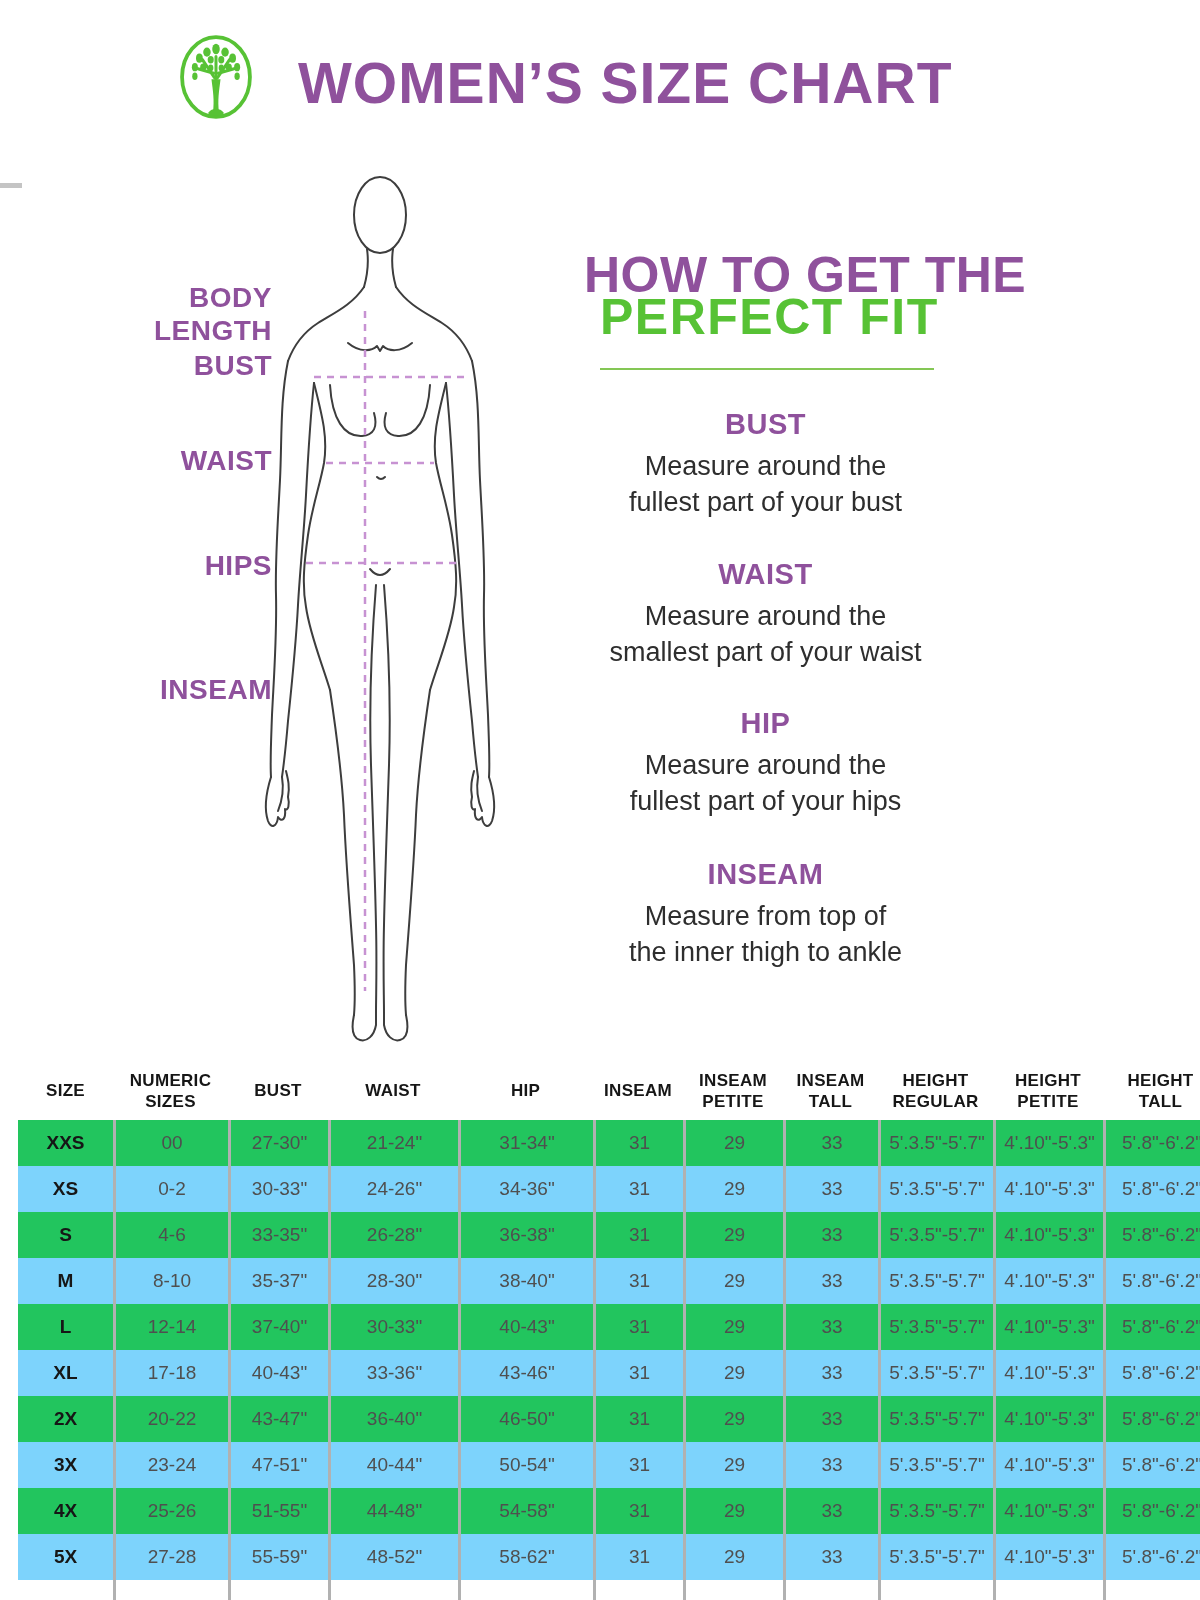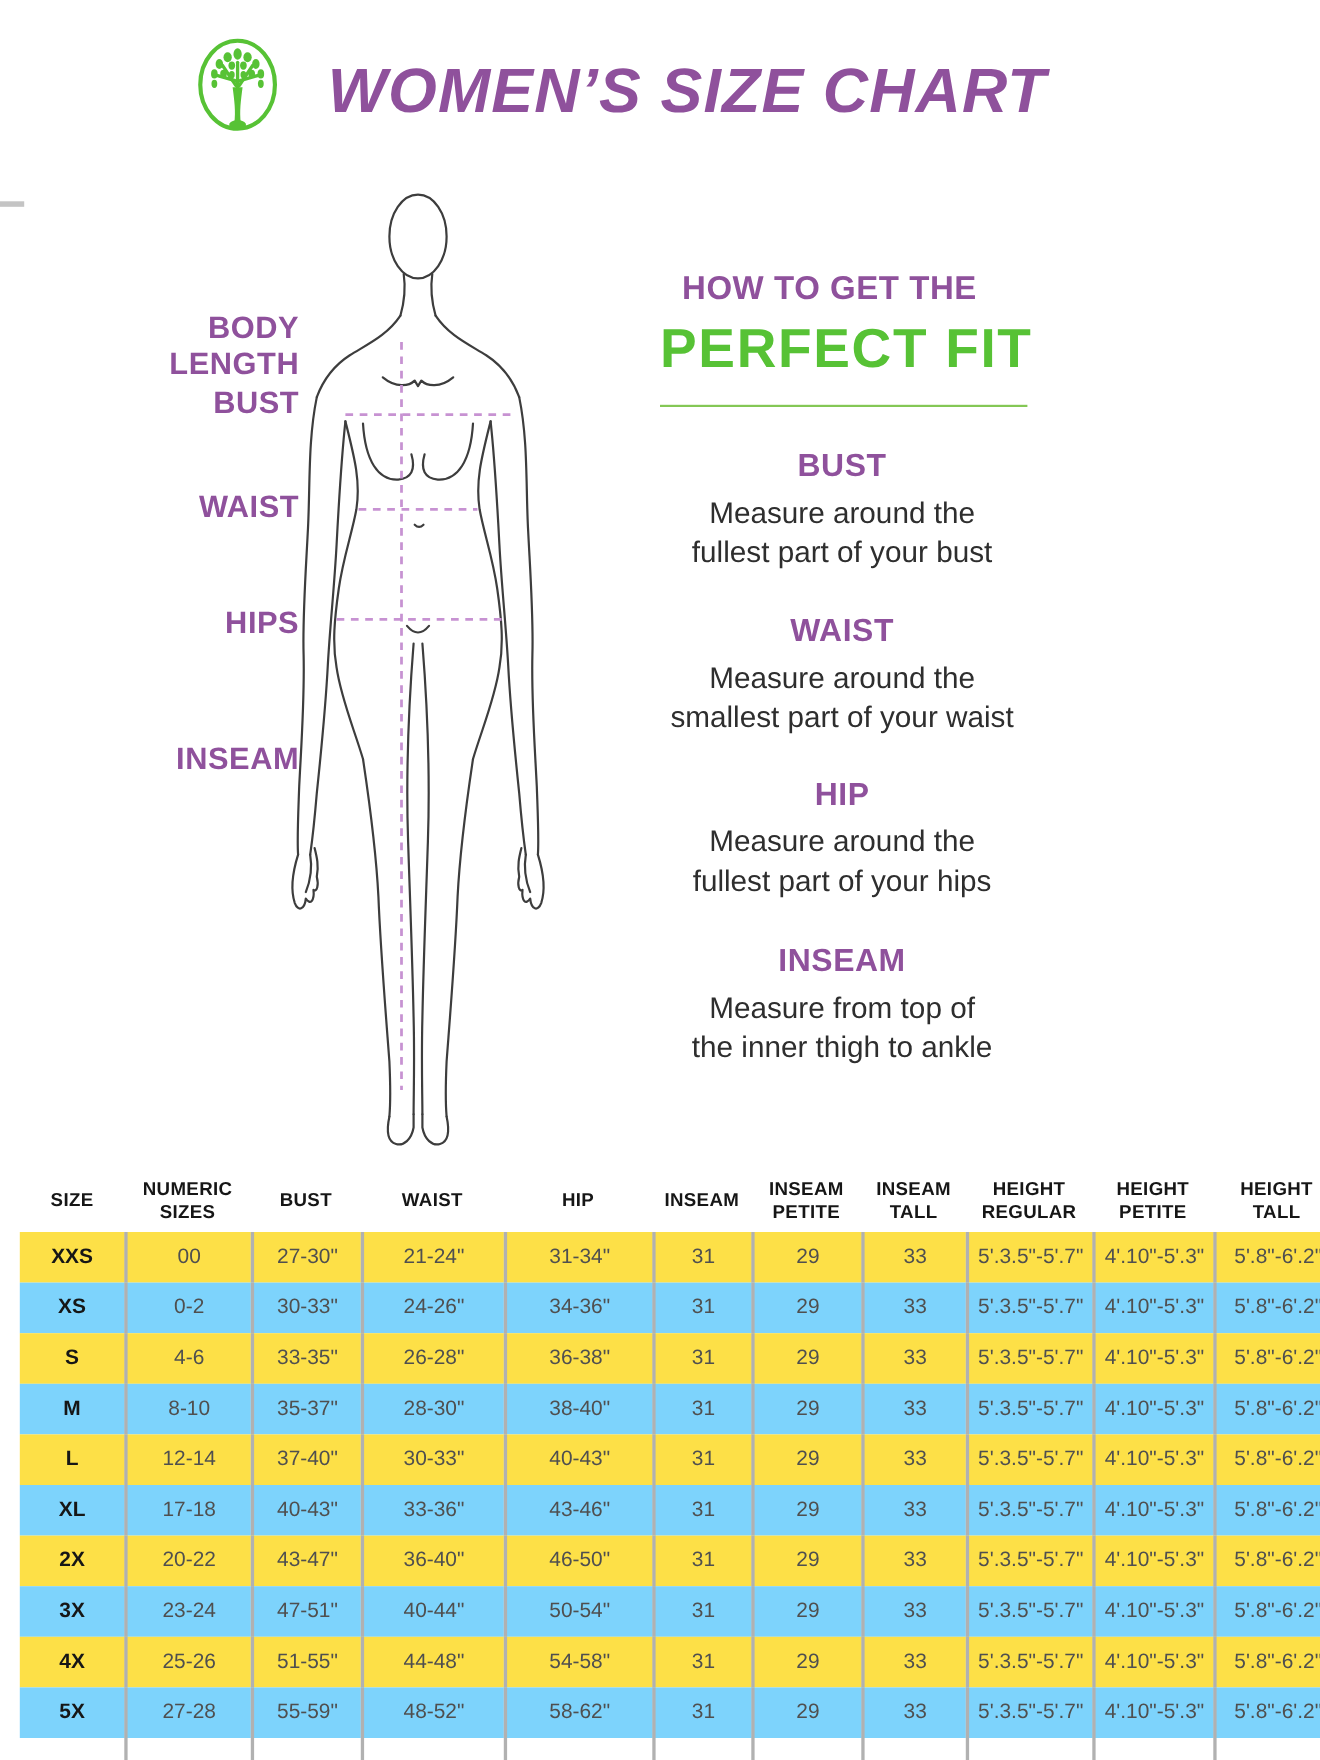--- a/index.html
+++ b/index.html
@@ -9,38 +9,38 @@
     font-family:"Liberation Sans", sans-serif;
     -webkit-font-smoothing:antialiased;
   }
   .abs{position:absolute;}
 
   
   #logo{left:178px;top:34px;width:76px;height:86px;}
   #page-title{
     left:298px;top:50px;width:760px;
     font-size:57px;font-weight:800;letter-spacing:1px;
-    color:#8f519c;white-space:nowrap;font-style:italic;
+    color:#8f519c;white-space:nowrap;
   }
 
   
   #figure-svg{left:230px;top:165px;width:300px;height:880px;}
   .fig-label{
     color:#8f519c;font-weight:800;font-size:28px;letter-spacing:.5px;
     text-align:right;width:140px;left:132px;line-height:1.18;white-space:pre-line;
   }
   #lbl-bodylength{top:281px;}
   #lbl-bust{top:349px;}
   #lbl-waist{top:444px;}
   #lbl-hips{top:549px;}
   #lbl-inseam{top:673px;}
   #edge-artifact{left:0;top:183px;width:22px;height:5px;background:#c4c4c4;}
 
   
-  #howto-title-1{left:620px;top:246px;font-size:30px;font-weight:800;color:#8f519c;letter-spacing:.5px;white-space:nowrap;}
+  #howto-title-1{left:584px;top:246px;font-size:50px;font-weight:800;color:#8f519c;letter-spacing:.5px;white-space:nowrap;}
   #howto-title-2{left:600px;top:288px;font-size:50px;font-weight:800;color:#57c235;letter-spacing:1.5px;white-space:nowrap;}
   #howto-divider{left:600px;top:368px;width:334px;height:2px;background:#84c755;}
   .howto-section{left:563px;width:405px;text-align:center;}
   .howto-heading{font-size:29px;font-weight:800;color:#8f519c;letter-spacing:.5px;margin-bottom:8px;}
   .howto-text{font-size:27px;color:#2e2e2e;line-height:1.32;white-space:pre-line;}
   #sec-bust{top:408px;}
   #sec-waist{top:558px;}
   #sec-hip{top:707px;}
   #sec-inseam{top:858px;}
 
@@ -48,21 +48,21 @@
   #size-table{left:0;top:1062px;width:1200px;height:538px;overflow:hidden;padding-left:18px;
     --cols:95px 115px 100px 130px 135px 90px 100px 95px 115px 110px 115px;}
   .t-row{display:grid;grid-template-columns:var(--cols);width:1200px;}
   #size-table-header{height:58px;}
   .th{
     display:flex;align-items:center;justify-content:center;text-align:center;
     font-size:17px;font-weight:800;color:#161616;letter-spacing:.3px;
     line-height:1.25;white-space:pre-line;
   }
   .t-body-row{height:46px;}
-  .t-body-row.odd .td{background:#fde047;}
+  .t-body-row.odd .td{background:#22c55e;}
   .t-body-row.even .td{background:#7dd3fc;}
   .td{
     display:flex;align-items:center;justify-content:center;
     font-size:19px;color:#4f4f4f;white-space:nowrap;
   }
   .td.size-col{font-weight:800;color:#161616;font-size:19px;}
   .td + .td{border-left:3px solid #b1b1b1;}
   .t-filler{height:26px;}
   .t-filler .td{background:#ffffff;}
 </style>

